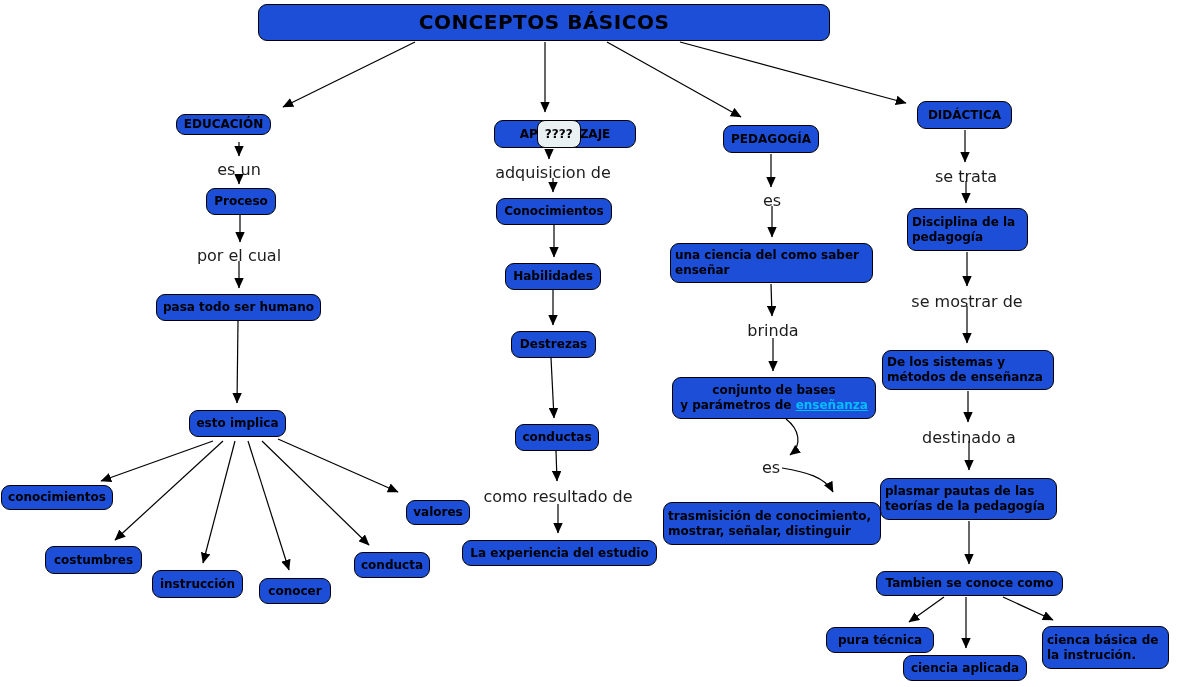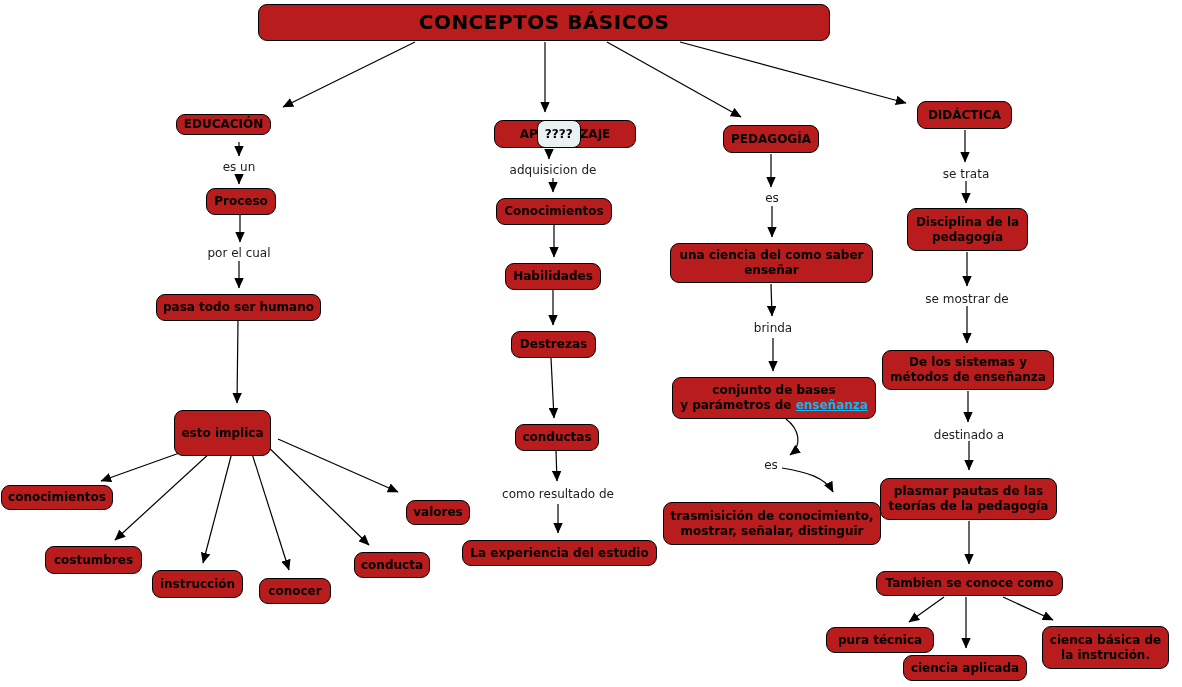--- a/index.html
+++ b/index.html
@@ -2,27 +2,27 @@
 <html><head>
 <meta charset="utf-8">
 <style>
   html,body{margin:0;padding:0;background:#fff;}
   .canvas{
     position:relative;width:1182px;height:687px;background:#ffffff;
     font-family:"DejaVu Sans","Liberation Sans",sans-serif;overflow:hidden;
   }
   .node{
     position:absolute;display:flex;align-items:center;justify-content:center;
-    text-align:center;background:#b91c1c;border:1.5px solid #000;border-radius:9px;
+    text-align:left;background:#1d4ed8;border:1.5px solid #000;border-radius:9px;
     font-weight:700;font-size:12px;line-height:1.22;color:#000;
     padding:1px 4px;box-sizing:border-box;z-index:3;
   }
   .title-node{font-size:20px;letter-spacing:.5px;border-radius:9px;}
   .elabel{
-    position:absolute;font-size:12px;color:#1c1c1c;white-space:nowrap;
+    position:absolute;font-size:16px;color:#1c1c1c;white-space:nowrap;
     transform:translateX(-50%);z-index:3;font-weight:400;
   }
   .qbox{
     display:flex;align-items:center;justify-content:center;
     background:#e9f1f3;border:1.5px solid #000;border-radius:8px;
     height:28px;padding:0 7px;margin:-5px -1px;position:relative;z-index:4;
     box-sizing:border-box;font-weight:700;
   }
   .link{color:#00bfff;text-decoration:underline;cursor:pointer;}
   svg.arrows{position:absolute;left:0;top:0;z-index:1;pointer-events:none;}
@@ -84,21 +84,21 @@
     <line x1="1003" y1="597" x2="1053" y2="620" marker-end="url(#ah)"></line>
   </svg>
 
   <div class="node title-node" style="left:258px;top:4px;width:572px;height:37px">CONCEPTOS BÁSICOS</div>
 
   <div class="node" style="left:176px;top:114px;width:95px;height:21px">EDUCACIÓN</div>
   <span class="elabel" style="left:239px;top:160px">es un</span>
   <div class="node" style="left:206px;top:188px;width:70px;height:27px">Proceso</div>
   <span class="elabel" style="left:239px;top:246px">por el cual</span>
   <div class="node" style="left:156px;top:294px;width:165px;height:27px">pasa todo ser humano</div>
-  <div class="node" style="left:174px;top:410px;width:97px;height:46px">esto implica</div>
+  <div class="node" style="left:189px;top:410px;width:97px;height:27px">esto implica</div>
   <div class="node" style="left:1px;top:485px;width:112px;height:25px">conocimientos</div>
   <div class="node" style="left:45px;top:546px;width:97px;height:28px">costumbres</div>
   <div class="node" style="left:152px;top:570px;width:91px;height:28px">instrucción</div>
   <div class="node" style="left:259px;top:578px;width:72px;height:26px">conocer</div>
   <div class="node" style="left:354px;top:552px;width:76px;height:26px">conducta</div>
   <div class="node" style="left:406px;top:500px;width:64px;height:25px">valores</div>
 
   <div class="node" style="left:494px;top:120px;width:142px;height:28px">
     <span>AP</span>
     <span class="qbox">????</span>

